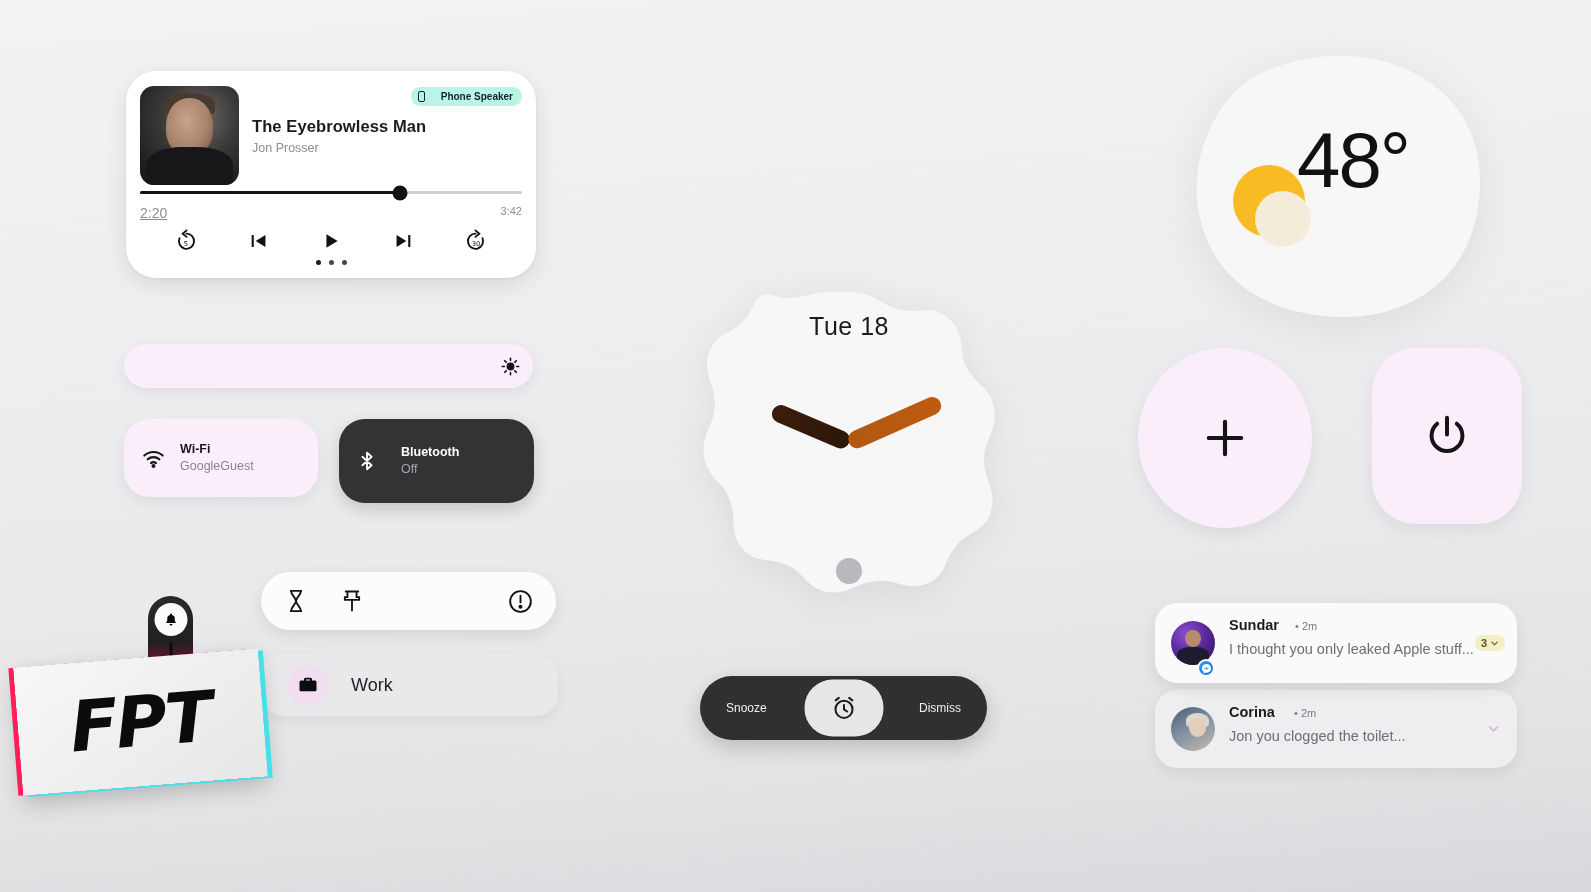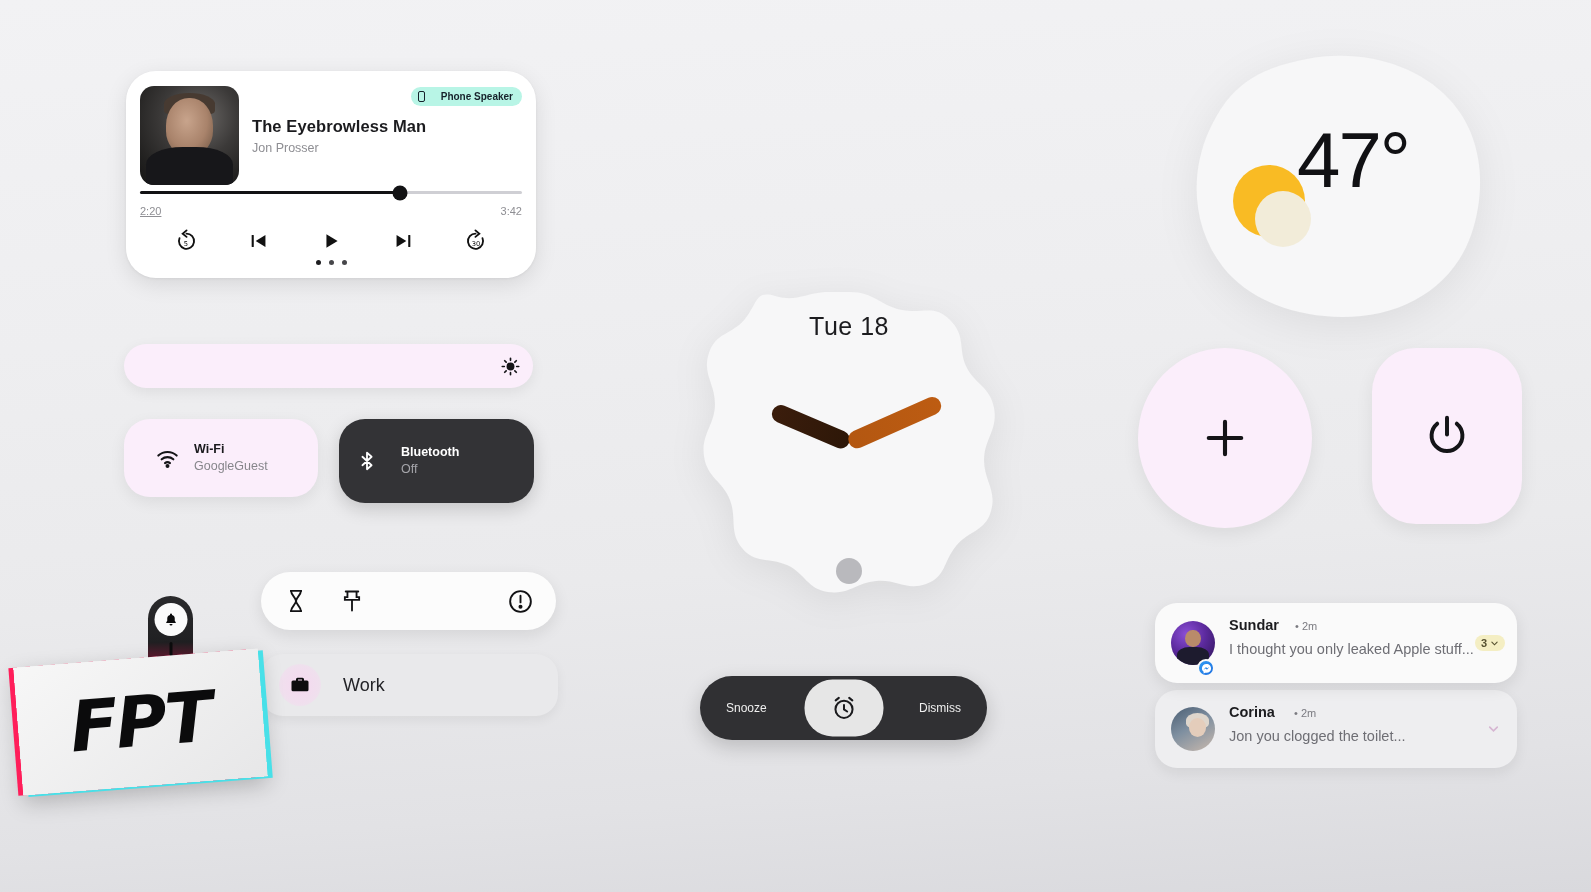--- a/index.html
+++ b/index.html
@@ -65,21 +65,21 @@
     width: 7px; height: 11px; border: 1.4px solid #16222b; border-radius: 2px;
     display: inline-block;
   }
   #progress-wrap { position: absolute; left: 14px; top: 120px; width: 382px; }
   #progress-track { position: relative; height: 3px; background: #cfcfd4; border-radius: 2px; }
   #progress-fill { position: absolute; left: 0; top: 0; height: 3px; background: #121214; border-radius: 2px; }
   #progress-knob {
     position: absolute; top: 50%; width: 15px; height: 15px;
     background: #121214; border-radius: 50%; transform: translate(-50%, -50%);
   }
-  #time-elapsed { position: absolute; left: 14px; top: 134px; font-size: 11px; color: #8e8e93; text-decoration: underline; }
+  #time-elapsed { position: absolute; left: 14px; top: 134px; font-size: 14px; color: #8e8e93; text-decoration: underline; }
   #time-total  { position: absolute; right: 14px; top: 134px; font-size: 11px; color: #8e8e93; }
   #media-controls {
     position: absolute; left: 44px; right: 44px; top: 153px;
     display: flex; align-items: center; justify-content: space-between;
   }
   .ctrl { width: 34px; height: 34px; display: flex; align-items: center; justify-content: center; }
   #page-dots {
     position: absolute; left: 0; right: 0; bottom: 13px;
     display: flex; justify-content: center; gap: 8px;
   }
@@ -93,21 +93,21 @@
     box-shadow: 0 4px 14px rgba(0,0,0,0.07);
     display: flex; align-items: center; justify-content: flex-end;
     padding-right: 13px;
   }
 
   
   #wifi-tile {
     left: 124px; top: 419px; width: 194px; height: 78px;
     background: #fbeefb; border-radius: 26px;
     box-shadow: 0 5px 16px rgba(0,0,0,0.07);
-    display: flex; align-items: center; padding-left: 31px; gap: 14px;
+    display: flex; align-items: center; padding-left: 17px; gap: 14px;
   }
   #bt-tile {
     left: 339px; top: 419px; width: 195px; height: 84px;
     background: #333336; border-radius: 26px;
     box-shadow: 0 6px 18px rgba(0,0,0,0.17);
     display: flex; align-items: center; padding-left: 17px; gap: 14px;
   }
   .tile-label { font-size: 12.5px; font-weight: 700; line-height: 1.35; }
   .tile-sub   { font-size: 12.5px; line-height: 1.35; }
   #wifi-tile .tile-label { color: #1a1a1d; }
@@ -241,21 +241,21 @@
     left: 261px; top: 572px; width: 295px; height: 58px;
     background: #fcfcfc; border-radius: 29px;
     box-shadow: 0 5px 16px rgba(0,0,0,0.09);
     display: flex; align-items: center; padding: 0 22px; gap: 30px;
   }
   #quick-toolbar .spacer { flex: 1; }
   #work-row {
     left: 261px; top: 654px; width: 297px; height: 62px;
     background: #e9e9eb; border-radius: 22px;
     box-shadow: 0 4px 12px rgba(0,0,0,0.06);
-    display: flex; align-items: center; padding-left: 18px; gap: 22px;
+    display: flex; align-items: center; padding-left: 26px; gap: 22px;
   }
   #home-row {
     left: 261px; top: 724px; width: 297px; height: 64px;
     background: #e9e9eb; border-radius: 22px;
     box-shadow: 0 4px 12px rgba(0,0,0,0.06);
     display: flex; align-items: center; padding-left: 18px; gap: 22px;
   }
   .row-icon-bg {
     width: 42px; height: 42px; border-radius: 50%;
     background: radial-gradient(circle, rgba(246,215,240,0.95) 0%, rgba(246,215,240,0.55) 62%, rgba(246,215,240,0) 100%);
@@ -426,21 +426,21 @@
     </div>
   </div>
 
   <div id="weather-widget" class="abs">
     <svg width="298" height="263" viewBox="0 0 298 263">
       <path fill="#f7f7f8" d="
         M120 4 C172 -6 228 8 262 44 C296 80 300 134 284 180
         C268 226 226 256 174 261 C122 266 66 250 36 212
         C6 174 2 120 22 76 C42 32 68 14 120 4 Z"></path>
     </svg>
-    <div id="weather-temp" class="nosel">47°</div>
+    <div id="weather-temp" class="nosel">48°</div>
     <div id="sun-icon">
       <span class="sun" style="background: rgb(249, 187, 36);"></span>
         <span class="moon" style="background: rgb(242, 236, 217);"></span>
     </div>
   </div>
 
   <div id="plus-button" class="abs" style="background: rgb(251, 238, 251);">
     <svg width="52" height="52" viewBox="0 0 24 24" stroke="#141417" stroke-width="1.9" stroke-linecap="round">
       <path d="M12 4.5v15M4.5 12h15"></path>
     </svg>

